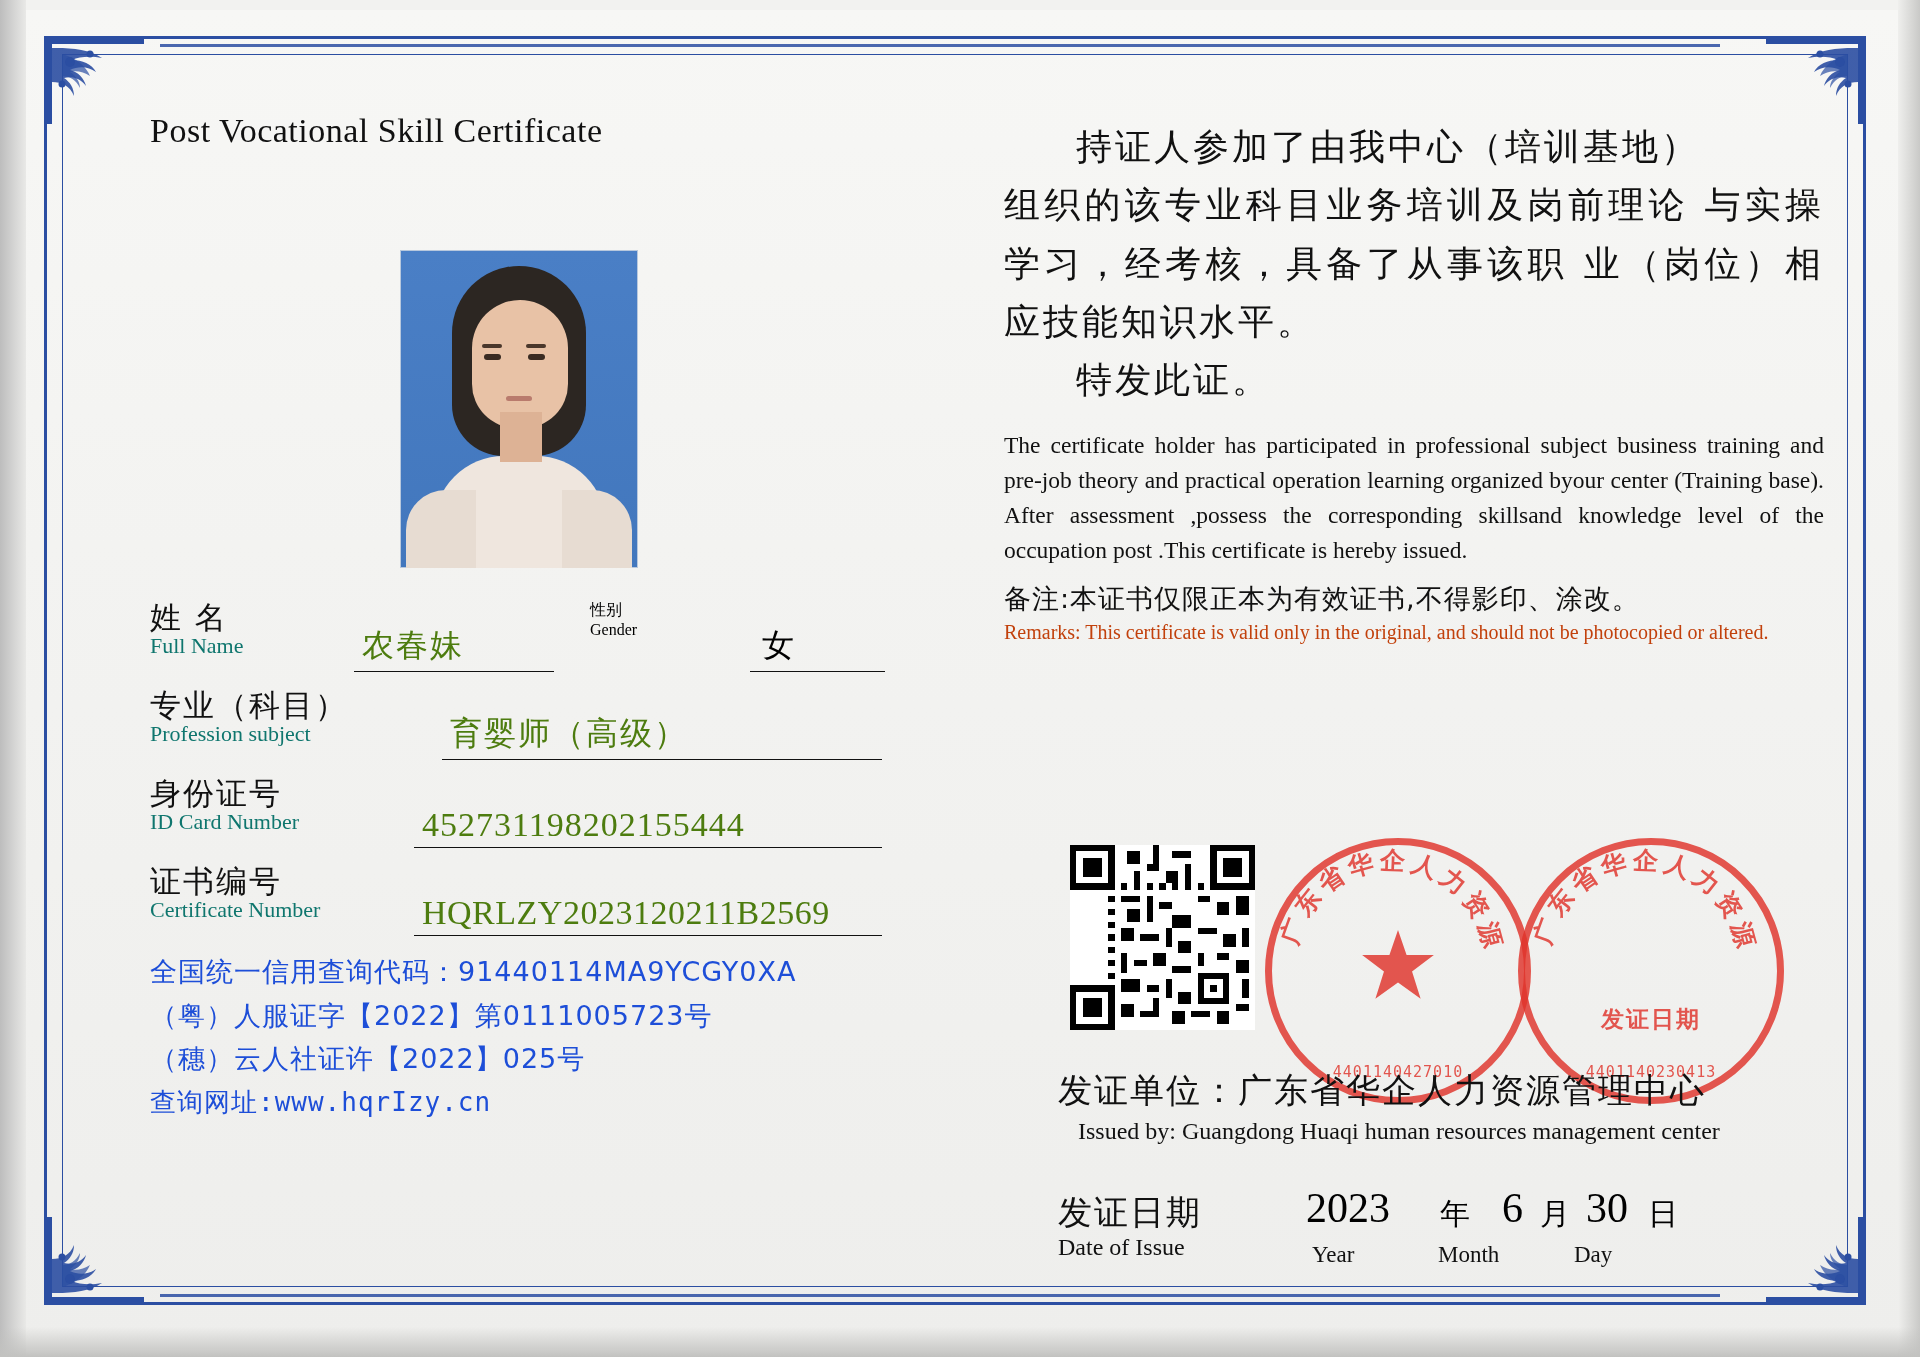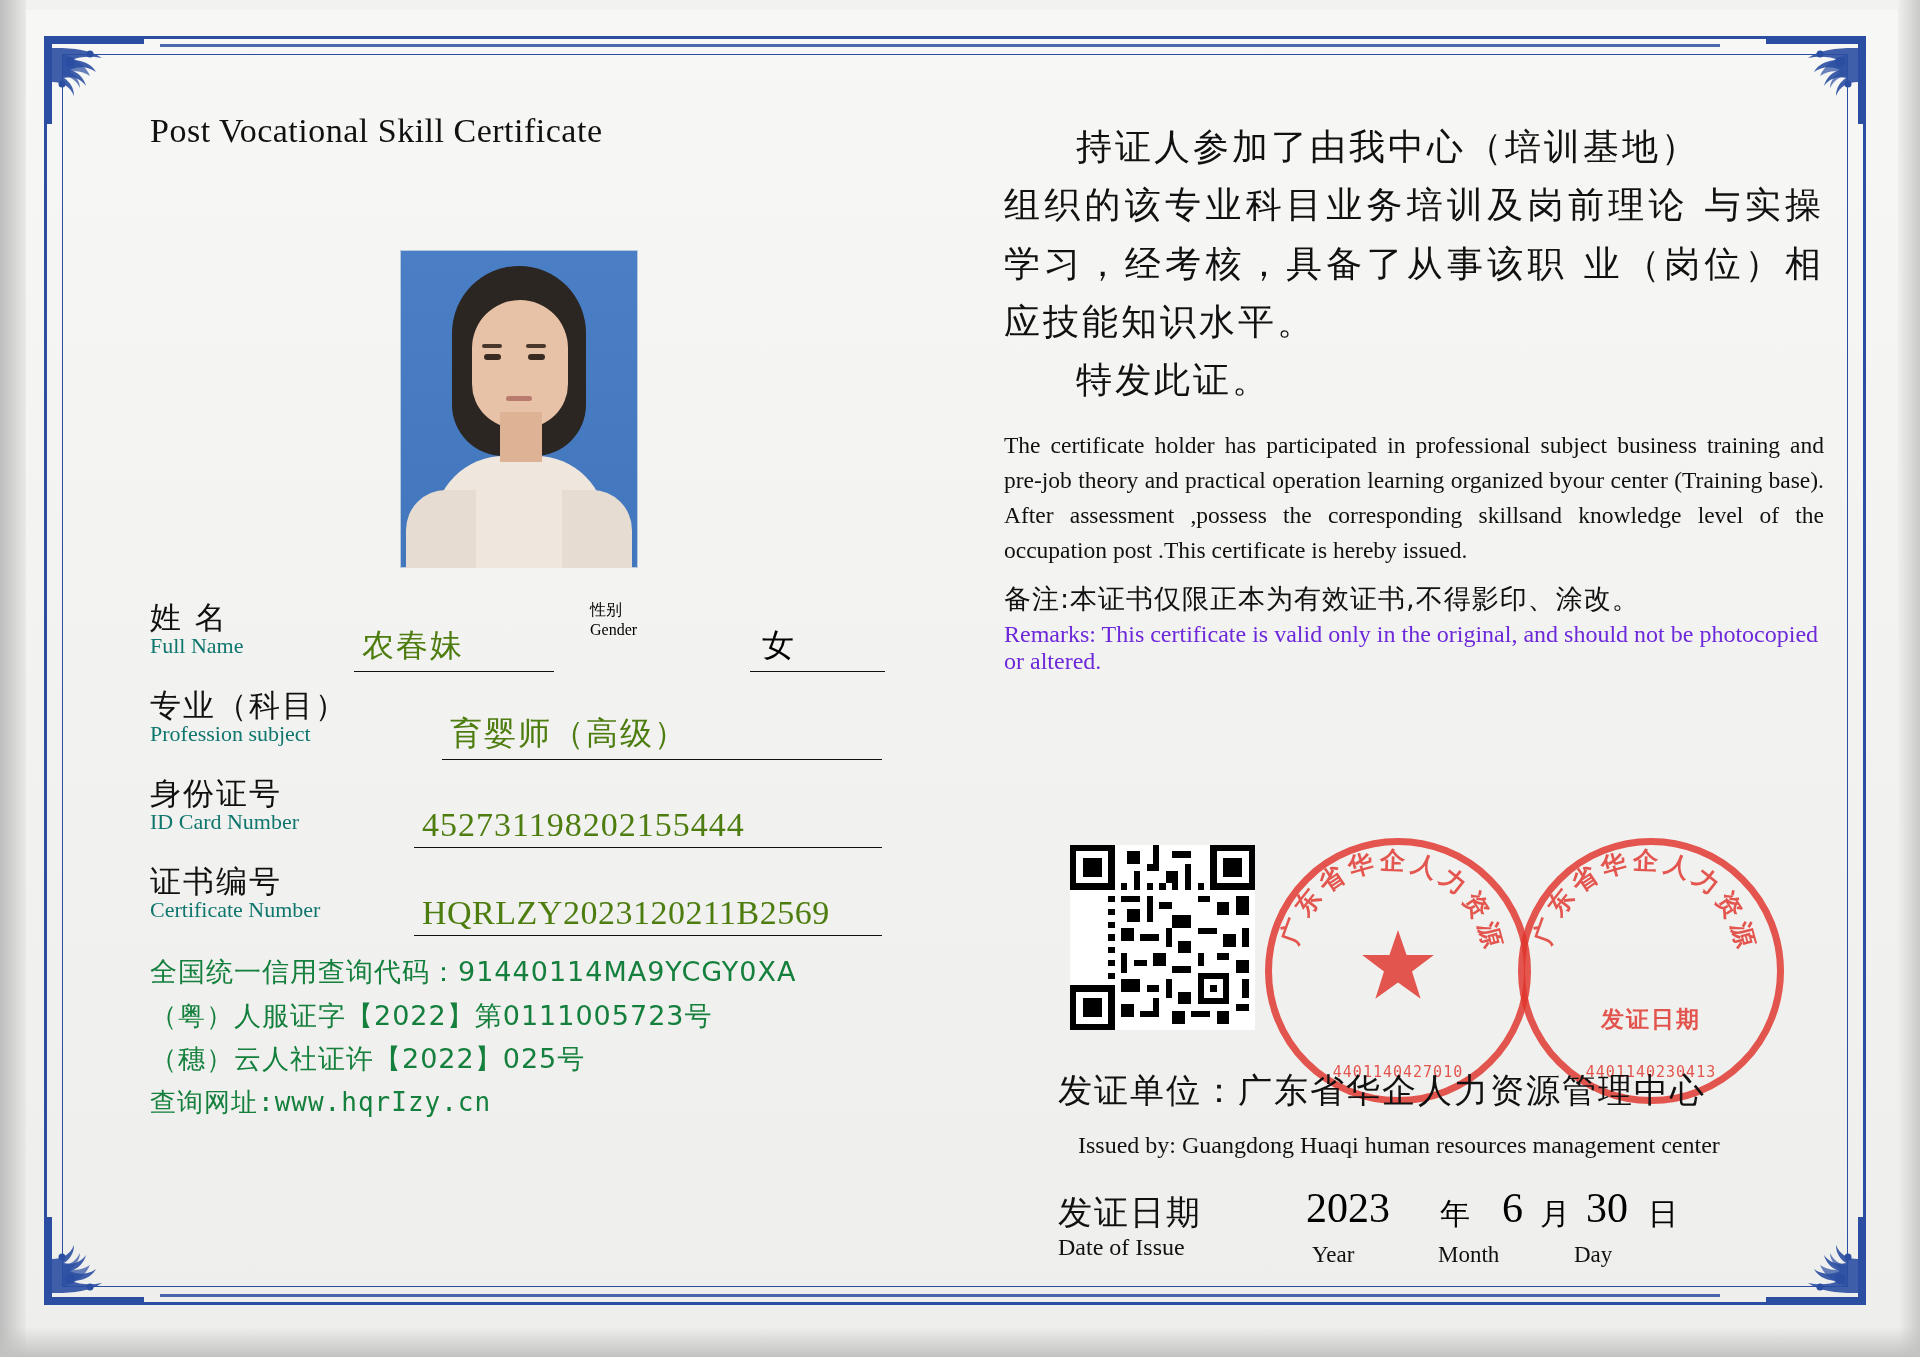--- a/index.html
+++ b/index.html
@@ -138,21 +138,21 @@
 
   .id-row .val{left:272px;font-family:"Liberation Serif",serif;font-size:34px;letter-spacing:1px;}
   .id-row .uline{left:264px;width:468px;}
 
   .cert-row .val{left:272px;font-family:"Liberation Serif",serif;font-size:34px;letter-spacing:0.5px;}
   .cert-row .uline{left:264px;width:468px;}
 
   .notes{
     position:absolute;left:150px;top:950px;width:800px;
     font-family:"DejaVu Sans", sans-serif;
-    font-size:27px;color:#15803d;line-height:1.62;letter-spacing:1px;
+    font-size:27px;color:#1d4ed8;line-height:1.62;letter-spacing:1px;
   }
   .notes .mono{font-family:"DejaVu Sans Mono", monospace;font-size:26px;letter-spacing:1px;}
 
   
   .stmt-cn{
     font-family:"DejaVu Sans", sans-serif;
     font-size:36px;color:#111;line-height:1.62;letter-spacing:3px;
     text-align:justify;
   }
   .stmt-cn .ind{display:block;text-indent:72px;}
@@ -162,21 +162,21 @@
     font-size:23.5px;color:#111;line-height:1.5;text-align:justify;
   }
   .remark-cn{
     margin-top:12px;
     font-family:"DejaVu Sans", sans-serif;
     font-size:27px;color:#111;letter-spacing:1px;
   }
   .remark-en{
     margin-top:4px;
     font-family:"Liberation Serif", serif;
-    font-size:24px;color:#6d28d9;
+    font-size:20px;color:#c2410c;
   }
 
   .qr{
     position:absolute;left:1070px;top:845px;width:185px;height:185px;
     background:#fff;
   }
   .qr svg{display:block;}
 
   .stamp{
     position:absolute;width:252px;height:252px;border-radius:50%;
@@ -206,21 +206,21 @@
 
   .issuer{
     position:absolute;left:1058px;top:1068px;width:800px;
   }
   .issuer .cn{
     font-family:"DejaVu Sans", sans-serif;
     font-size:34px;color:#111;letter-spacing:2px;
   }
   .issuer .en{
     font-family:"Liberation Serif", serif;
-    font-size:24px;color:#111;margin-top:18px;margin-left:20px;
+    font-size:24px;color:#111;margin-top:4px;margin-left:20px;
   }
 
   .issue-date{
     position:absolute;left:1058px;top:1190px;width:820px;height:90px;
   }
   .issue-date .lbl-cn{
     position:absolute;left:0;top:0;
     font-family:"DejaVu Sans", sans-serif;font-size:34px;color:#111;letter-spacing:2px;
   }
   .issue-date .lbl-en{

